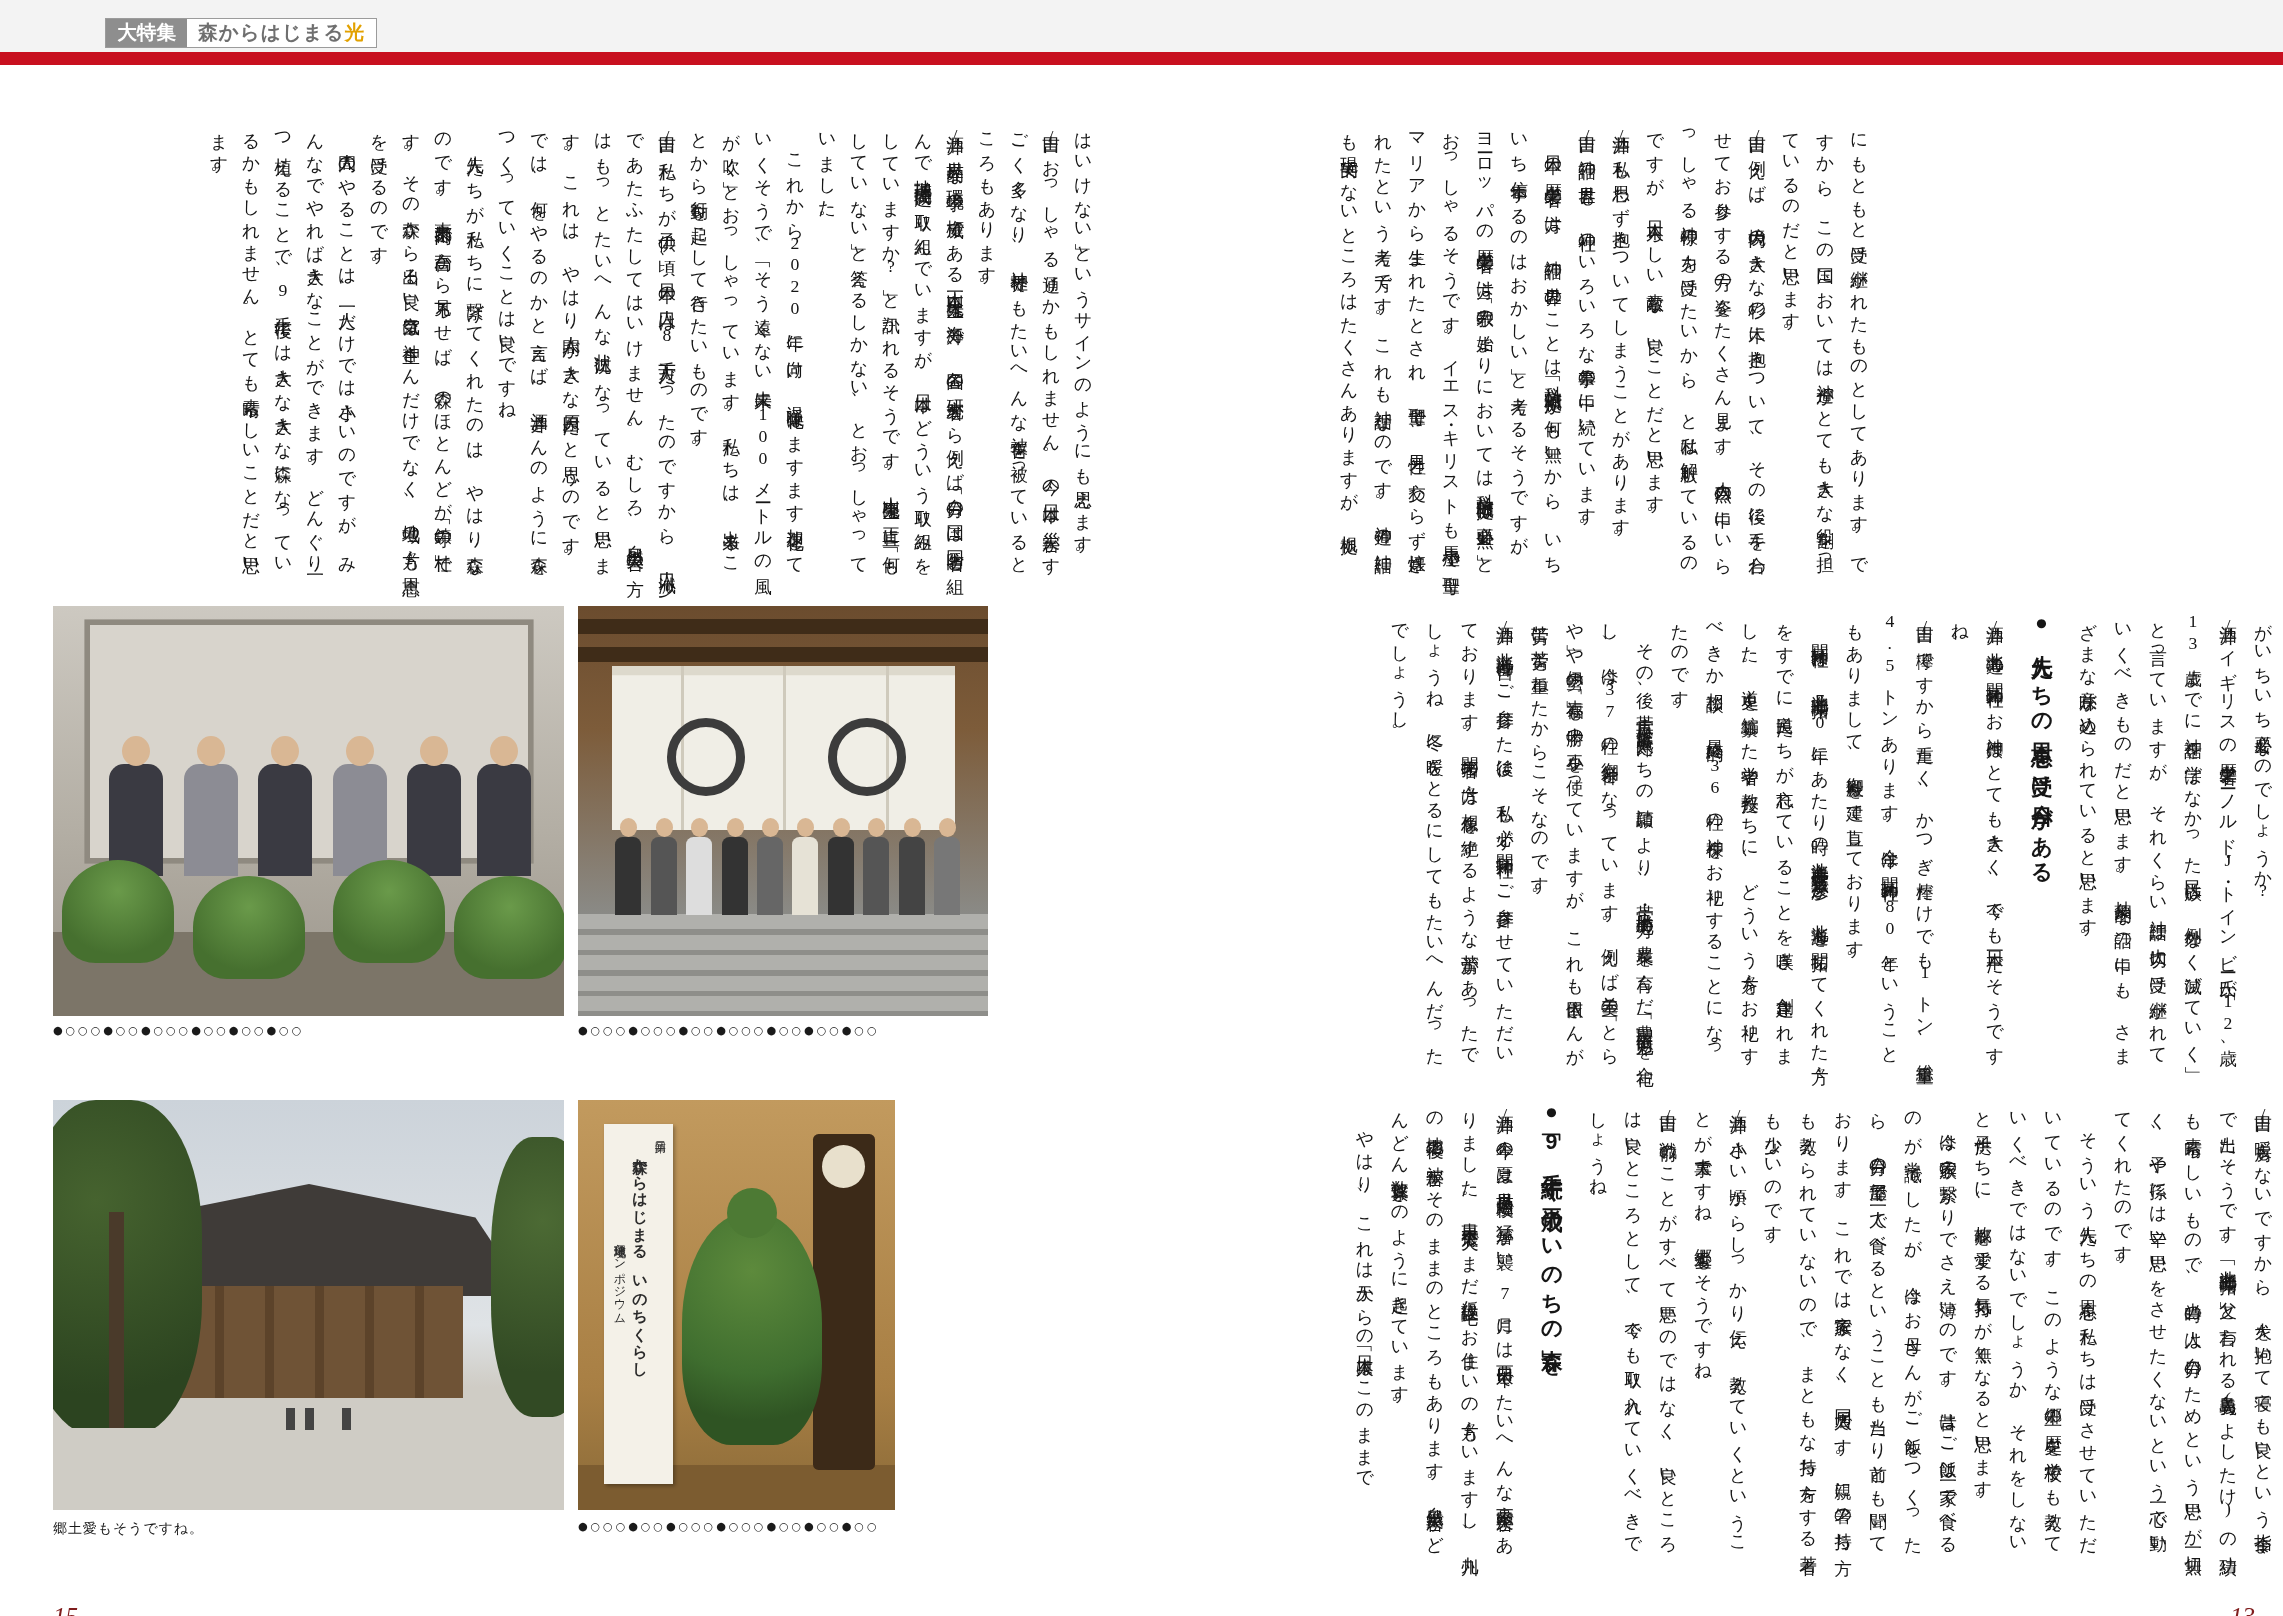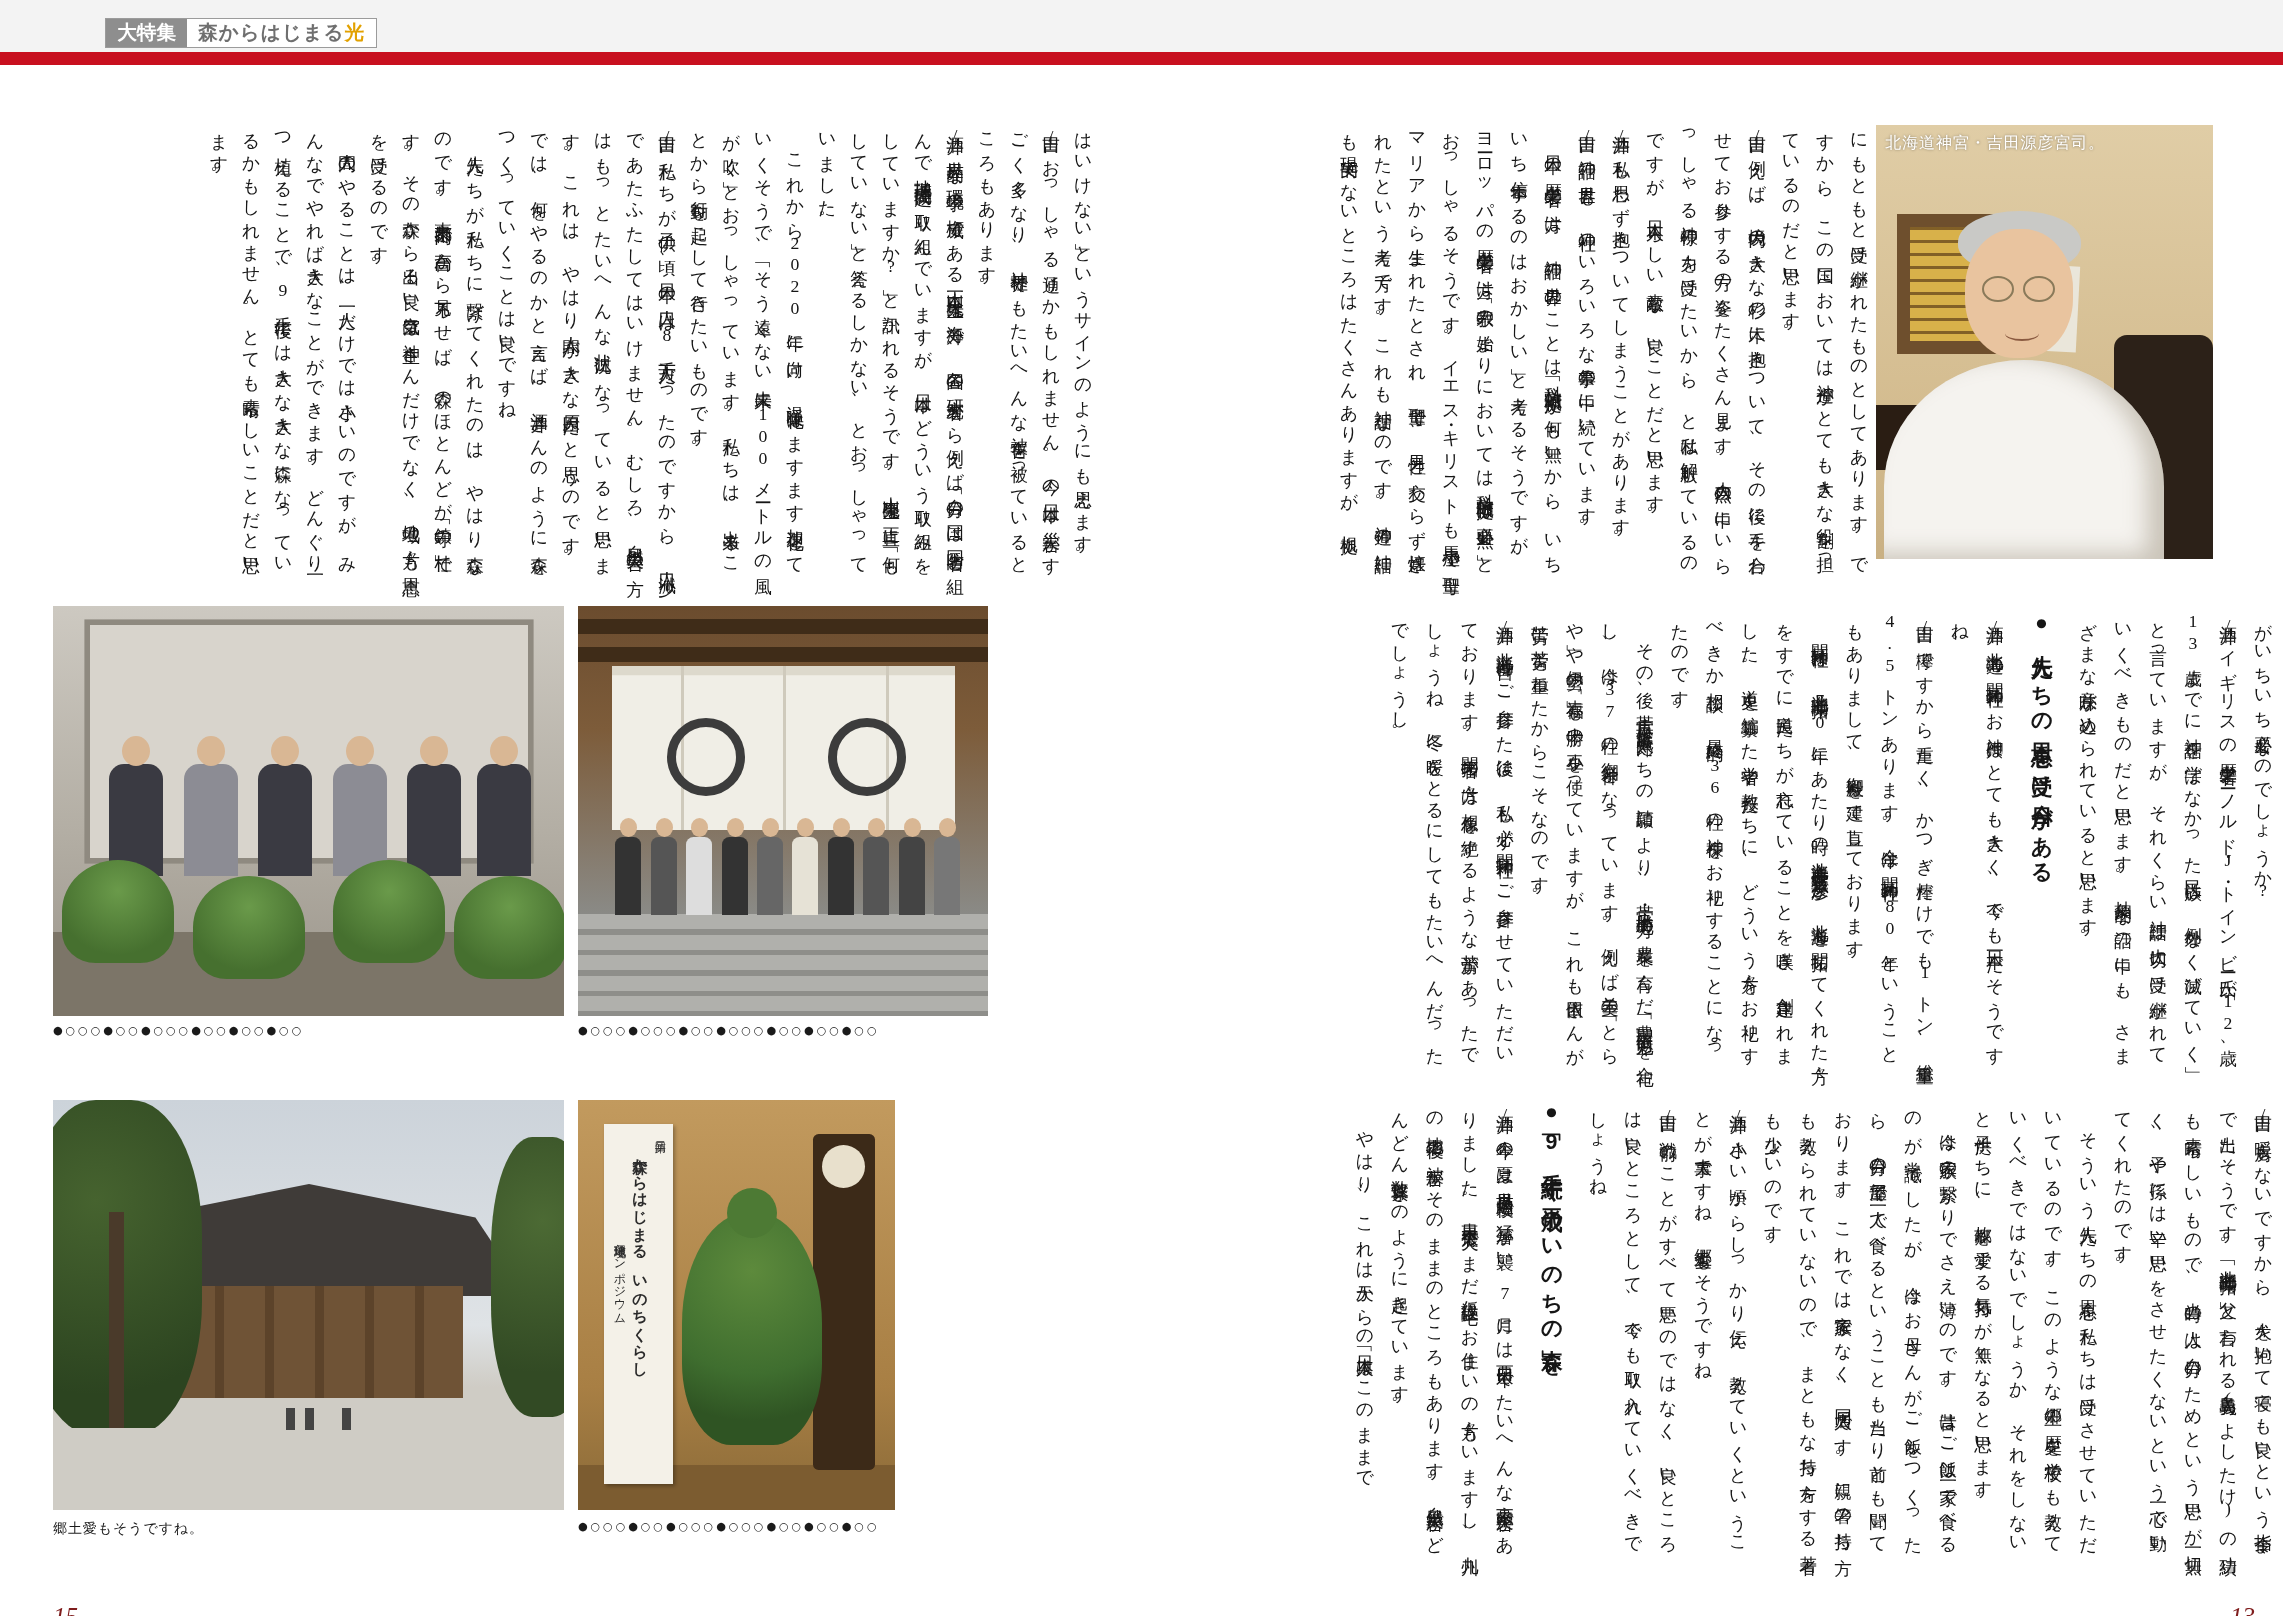--- a/index.html
+++ b/index.html
@@ -188,34 +188,20 @@
   <div class="pagenum" style="left:53px;top:1555px;">15</div>
 
   <div class="vband lh36" style="left:1156px;top:121px;width:720px;height:446px;">
       <p class="vp">にもともと受け継がれたものとしてあります。ですから、この国においては神道がとても大きな役割を担っているのだと思います。</p>
       <p class="vp">吉田/例えば、境内の大きな杉の木に抱きついて、その後に手を合わせてお参りする方の姿をたくさん見ます。大自然の中にいらっしゃる神様の力を受けたいから、と私は解釈しているのですが、日本人らしい素敵な、良いことだと思います。</p>
       <p class="vp">酒井/私も思わず抱きついてしまうことがあります。</p>
       <p class="vp">吉田/神話の世界も、神社のいろいろな祭事の中に続いています。</p>
       <p class="vp">　日本の歴史学者の方は、神話の世界のことは「科学的根拠が何も無いから、いちいち信奉するのはおかしい」と考えるそうですが、ヨーロッパの歴史学者の方は「宗教の始まりにおいては科学的根拠は必要無い」とおっしゃるそうです。イエス・キリストも馬小屋で聖母マリアから生まれたとされ、聖母で、男性と交わらず懐妊されたという考え方です。これも神話なのです。神道の神話にも現実的でないところはたくさんありますが、根拠</p>
     </div>
 
-  <div class="photo p-priest" style="left:1876px;top:125px;width:337px;height:434px;">
-    <div class="abs frame"></div>
-    <div class="abs frame-in"></div>
-    <div class="abs card"></div>
-    <div class="abs desk"></div>
-    <div class="abs chair"></div>
-    <div class="abs robe"></div>
-    <div class="abs hair"></div>
-    <div class="abs head"></div>
-    <div class="abs eyeL"></div>
-    <div class="abs eyeR"></div>
-    <div class="abs smile"></div>
-    <div class="photo-cap" style="left:9.3px;top:7.5px;">北海道神宮・吉田源彦宮司。</div>
-  </div>
 
   <div class="vband lh38" style="left:1161px;top:611px;width:1119px;height:446px;">
       <p class="vp">がいちいち必要なのでしょうか?</p>
       <p class="vp">酒井/イギリスの歴史学者アーノルド・J・トインビー氏が「12歳、13歳までに神話を学ばなかった民族は、例外なく滅びていく」と言っていますが、それくらい神話は大切に受け継がれていくべきものだと思います。抽象的な話の中にも、さまざまな意味が込められていると思います。</p>
       <p class="vh">●先人たちの恩恵を受け今日がある</p>
       <p class="vp">酒井/北海道の開拓神社のお神輿はとても大きく、今でも日本一だそうですね。</p>
       <p class="vp">吉田/欅ですから重たく、かつぎ棒だけでも1トン、総重量4.5トンあります。今年は開拓神社の80年ということもありまして、御社殿を建て直しております。</p>
       <p class="vp">　開拓神社は、北海道開拓70年にあたり時の北海道庁長官・石黒英彦が、北海道を開拓してくれた方々をすでに道民たちが忘れていることを嘆き、創建されました。道史を編纂した学者や教授たちに、どういう方々をお祀りすべきか相談し、最終的に36柱の神様をお祀りすることになったのです。</p>
       <p class="vp">　その後、帯広市長・佐藤亀太郎たちの請願により、帯広・十勝地方の農業を育んだ「農聖」依田勉三を合祀し、今は37柱の御祭神となっています。例えば羊羹の「とらや」や伊勢の「赤福」も十勝の小豆を使っていますが、これも依田さんが苦労に苦労を重ねたからこそなのです。</p>
       <p class="vp">酒井/北海道神宮にご参拝した後は、私も必ず開拓神社へご参拝させていただいております。開拓者の方々は想像を絶するような苦労があったでしょうね、冬に暖をとるにしてもたいへんだったでしょうし。</p>

